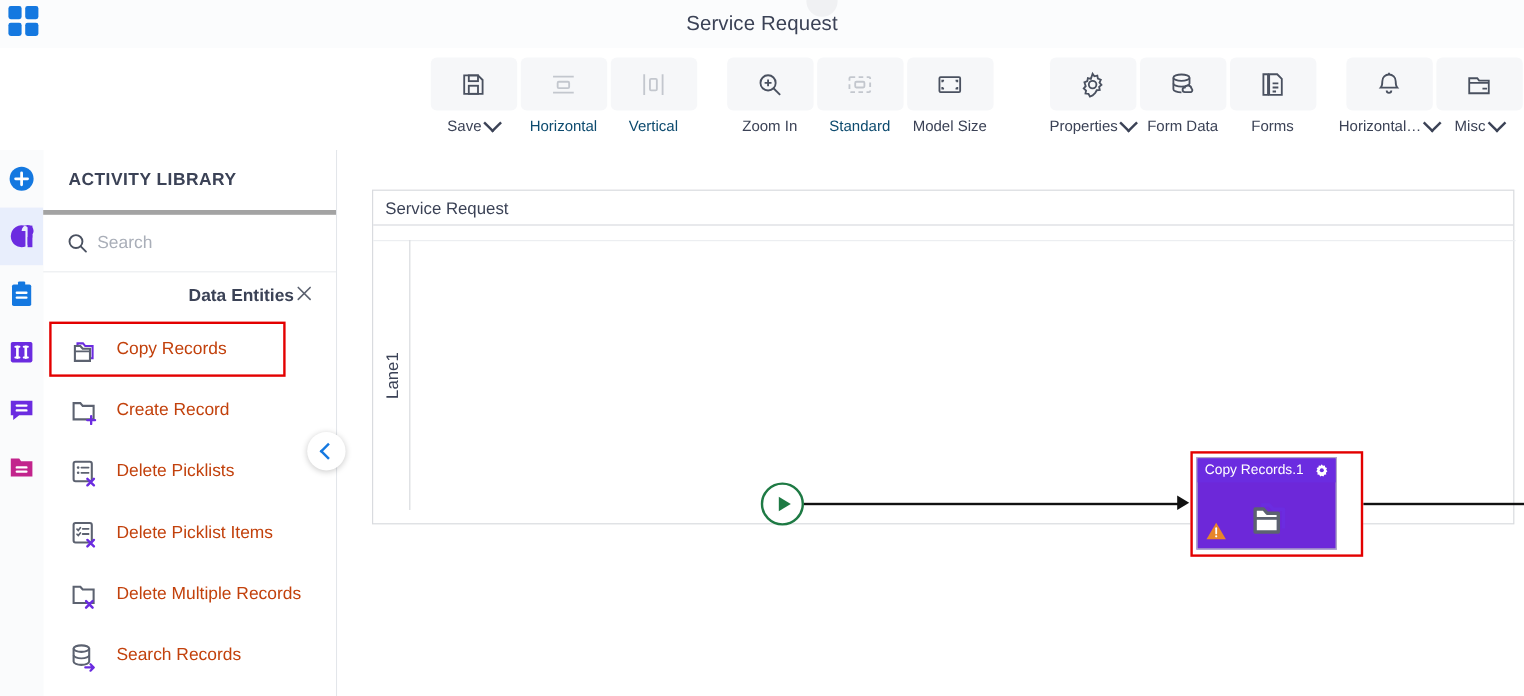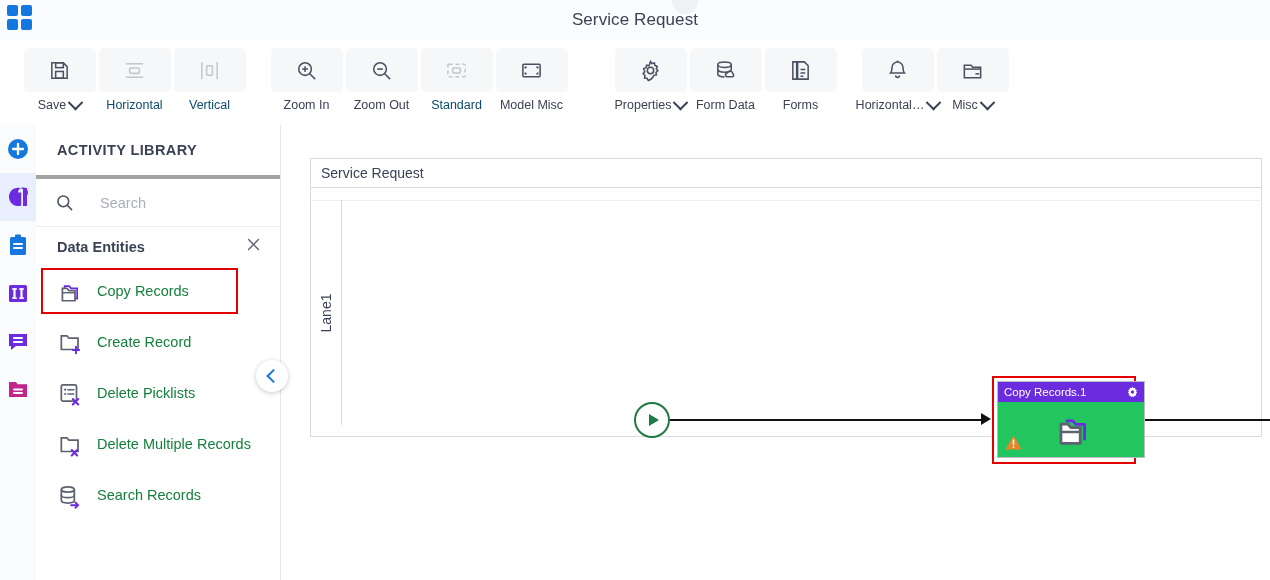--- a/index.html
+++ b/index.html
@@ -32,21 +32,21 @@
   }
   .app-logo span:nth-child(1){left:0;top:0;}
   .app-logo span:nth-child(2){left:14px;top:0;}
   .app-logo span:nth-child(3){left:0;top:14px;}
   .app-logo span:nth-child(4){left:14px;top:14px;}
 
   
   .toolbar{
     position:absolute;left:0;top:40px;width:1270px;height:85px;
     background:#ffffff;border-bottom:1px solid #e8eaed;
-    display:flex;align-items:flex-start;
+    display:flex;align-items:flex-start;justify-content:flex-end;
   }
   .tb-btn{
     width:75px;height:82px;display:flex;flex-direction:column;
     align-items:center;padding-top:8px;box-sizing:border-box;cursor:pointer;
   }
   .tb-btn .ico-wrap{
     width:72px;height:44px;border-radius:5px;background:#f6f7f9;
     display:flex;align-items:center;justify-content:center;
   }
   .tb-btn .lbl{
@@ -75,40 +75,40 @@
   .panel{
     position:absolute;left:36px;top:125px;width:245px;height:455px;
     background:#ffffff;border-right:1px solid #e3e6ea;box-sizing:border-box;
   }
   .panel-head{
     height:54px;display:flex;align-items:center;padding-left:21px;
     border-bottom:4px solid #a3a3a3;box-sizing:border-box;
   }
   .panel-head .t{font-size:14.5px;font-weight:bold;color:#3b4256;letter-spacing:.4px;}
   .searchbar{
-    height:48px;display:flex;align-items:center;padding-left:19px;gap:24px;
+    height:48px;display:flex;align-items:center;padding-left:19px;gap:5px;
     border-bottom:1px solid #eceef1;box-sizing:border-box;
   }
   .searchbar input{
     border:none;outline:none;font-size:14.5px;color:#3b4256;
     font-family:"Liberation Sans", sans-serif;background:transparent;width:160px;
   }
   .searchbar input::placeholder{color:#a9aeb8;}
   .cat-row{
-    height:39px;display:flex;align-items:center;justify-content:space-between;
+    height:39px;display:flex;align-items:center;justify-content:flex-end;
     padding:0 18px 0 21px;box-sizing:border-box;
   }
   .cat-row .cat-name{font-size:14.5px;font-weight:bold;color:#3b4256;}
   .cat-row .x{cursor:pointer;}
   .act-list{position:relative;}
   .act-item{
     height:51px;display:flex;align-items:center;gap:14px;padding-left:21px;
     box-sizing:border-box;cursor:pointer;
   }
-  .act-item .nm{font-size:14.5px;color:#15803d;line-height:17px;}
+  .act-item .nm{font-size:14.5px;color:#c2410c;line-height:17px;}
   .act-item.two-line .nm{line-height:17px;}
   .act-item.highlight{
     border:2px solid #e30000;height:46px;margin:2px 42px 3px 5px;
     padding-left:14px;box-sizing:border-box;
   }
   .collapse-btn{
     position:absolute;left:256px;top:360px;width:32px;height:32px;border-radius:50%;
     background:#ffffff;box-shadow:0 1px 5px rgba(0,0,0,.22);
     display:flex;align-items:center;justify-content:center;cursor:pointer;z-index:6;
   }
@@ -155,22 +155,22 @@
   .flow-arrow{
     position:absolute;width:0;height:0;
     border-left:10px solid #111;border-top:6px solid transparent;border-bottom:6px solid transparent;
   }
 
   .task{
     position:absolute;left:711px;top:251px;width:144px;height:88px;
     border:2.6px solid #e30000;box-sizing:border-box;background:#fff;cursor:pointer;
   }
   .task-inner{
-    position:absolute;left:3px;top:3px;width:148px;height:77px;
-    border:1px solid #b9bcc2;box-sizing:border-box;background:#22c55e;
+    position:absolute;left:3px;top:3px;width:117px;height:77px;
+    border:1px solid #b9bcc2;box-sizing:border-box;background:#6d28d9;
   }
   .task-header{
     height:20px;background:#6b2ce0;display:flex;align-items:center;
     justify-content:space-between;padding:0 5px 0 6px;box-sizing:border-box;
   }
   .task-header .tt{font-size:11.5px;color:#fff;white-space:nowrap;}
   .task-body{position:relative;height:55px;}
   .task-warn{position:absolute;left:6px;bottom:5px;}
   .task-glyph{position:absolute;left:50%;top:50%;transform:translate(-46%,-50%);}
 </style>
@@ -242,32 +242,20 @@
             <circle cx="10.5" cy="10.5" r="6.6"></circle>
             <path d="M15.4 15.4L21 21"></path>
             <path d="M10.5 7.5v6M7.5 10.5h6"></path>
           </svg>
       </div>
       <div class="lbl">
           <span>Zoom In</span>
         </div>
     </div>
 
-    <div class="tb-btn">
-      <div class="ico-wrap">
-        <svg width="23" height="23" viewBox="0 0 24 24">
-            <circle cx="10.5" cy="10.5" r="6.6"></circle>
-            <path d="M15.4 15.4L21 21"></path>
-            <path d="M7.5 10.5h6"></path>
-          </svg>
-      </div>
-      <div class="lbl">
-          <span>Zoom Out</span>
-        </div>
-    </div>
 
     <div class="tb-btn disabled">
       <div class="ico-wrap">
         <svg width="23" height="23" viewBox="0 0 24 24" stroke-dasharray="4 3">
             <rect x="3" y="5.5" width="18" height="13" rx="1"></rect>
             <rect x="8" y="9.5" width="8" height="5" rx="1" stroke-dasharray="0"></rect>
           </svg>
       </div>
       <div class="lbl">
           <span>Standard</span>
@@ -275,21 +263,21 @@
     </div>
 
     <div class="tb-btn">
       <div class="ico-wrap">
         <svg width="23" height="23" viewBox="0 0 24 24">
             <rect x="3" y="5.5" width="18" height="13" rx="1"></rect>
             <path d="M7 8.5h-1.5V10M17 8.5h1.5V10M7 15.5h-1.5V14M17 15.5h1.5V14"></path>
           </svg>
       </div>
       <div class="lbl">
-          <span>Model Misc</span>
+          <span>Model Size</span>
         </div>
     </div>
 
     <div class="tb-sep"></div>
 
 
     <div class="tb-sep"></div>
 
     <div class="tb-btn">
       <div class="ico-wrap">
@@ -448,20 +436,29 @@
         <svg width="26" height="26" viewBox="0 0 24 24" fill="none">
           <rect x="4" y="3.5" width="14" height="15" rx="1.5" stroke="#5c6270" stroke-width="1.6"></rect>
           <circle cx="7.5" cy="8" r="1" fill="#5c6270"></circle>
             <circle cx="7.5" cy="12" r="1" fill="#5c6270"></circle>
           <path d="M10 8h5.5M10 12h5.5" stroke="#5c6270" stroke-width="1.4" stroke-linecap="round"></path>
           <path d="M14.6 16.6l5 5M19.6 16.6l-5 5" stroke="#6b2ce0" stroke-width="1.9" stroke-linecap="round"></path>
         </svg>
         <span class="nm">Delete Picklists</span>
       </div>
 
+      <div class="act-item">
+        <svg width="26" height="26" viewBox="0 0 24 24" fill="none">
+          <rect x="4" y="3.5" width="14" height="15" rx="1.5" stroke="#5c6270" stroke-width="1.6"></rect>
+          <path d="M6.6 8.2l1 1 1.6-2M6.6 12.2l1 1 1.6-2" stroke="#5c6270" stroke-width="1.3" stroke-linecap="round"></path>
+          <path d="M11 8h4.5M11 12h4.5" stroke="#5c6270" stroke-width="1.4" stroke-linecap="round"></path>
+          <path d="M14.6 16.6l5 5M19.6 16.6l-5 5" stroke="#6b2ce0" stroke-width="1.9" stroke-linecap="round"></path>
+        </svg>
+        <span class="nm">Delete Picklist Items</span>
+      </div>
 
       <div class="act-item two-line">
         <svg width="26" height="26" viewBox="0 0 24 24" fill="none">
           <path d="M4 5.5h5.2L11 7.6h8.4V18H4z" stroke="#5c6270" stroke-width="1.6"></path>
           <path d="M13.6 16.6l5 5M18.6 16.6l-5 5" stroke="#6b2ce0" stroke-width="1.9" stroke-linecap="round"></path>
         </svg>
         <span class="nm">Delete Multiple Records</span>
       </div>
 
       <div class="act-item">

